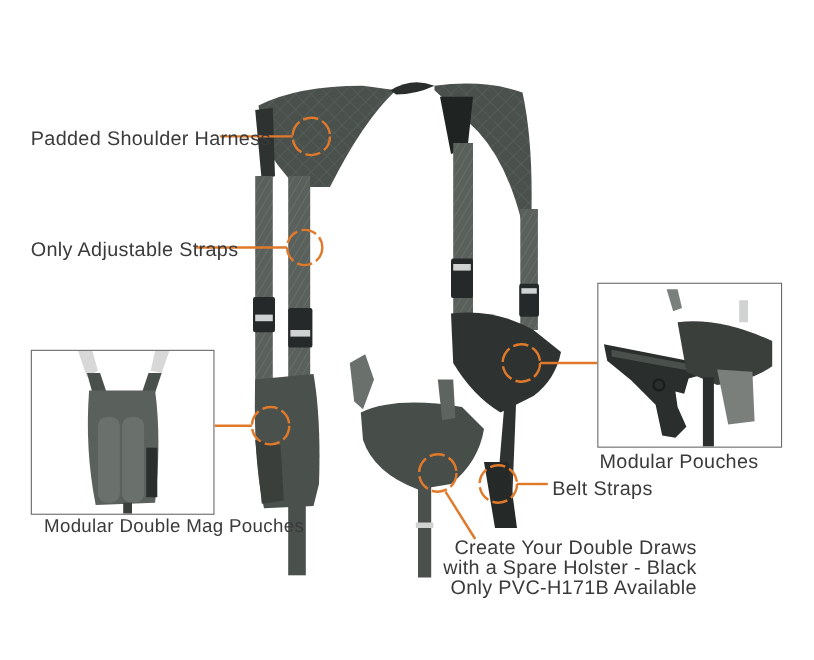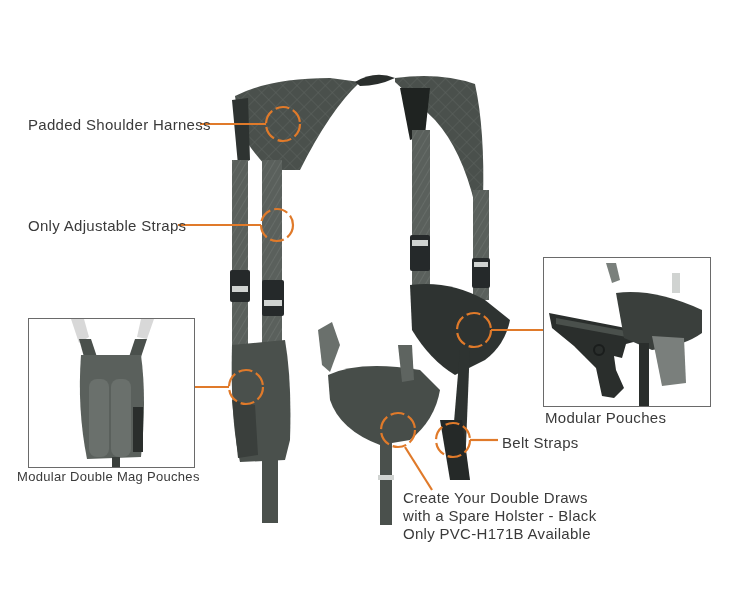--- a/index.html
+++ b/index.html
@@ -1,19 +1,19 @@
 <!DOCTYPE html>
 <html><head>
 <meta charset="utf-8">
 <style>
   html,body{margin:0;padding:0;background:#ffffff;}
   body{width:740px;height:600px;position:relative;overflow:hidden;font-family:"Liberation Sans","DejaVu Sans",sans-serif;color:#333;}
   .stage{position:absolute;left:0;top:0;width:740px;height:600px;}
-  .label{position:absolute;font-size:15px;color:#3a3a3a;white-space:nowrap;letter-spacing:0.3px;}
-  .multiline{white-space:pre-line;line-height:18px;}
+  .label{position:absolute;font-size:18px;color:#3a3a3a;white-space:nowrap;letter-spacing:0.3px;}
+  .multiline{white-space:pre-line;line-height:18px;text-align:right;}
   .inset{position:absolute;border:1px solid #6a6a6a;background:#fff;}
   svg{position:absolute;left:0;top:0;}
 </style>
 </head>
 <body>
 
 <div class="stage">
 
   <svg width="740" height="600" viewBox="0 0 740 600">
     <defs>
@@ -109,21 +109,21 @@
       <path d="M112 0 L125 0 L118 20 L108 18 Z" fill="#d8d8d8"></path>
       <path d="M50 20 L62 20 L68 38 L55 38 Z" fill="#4a504c"></path>
       <path d="M106 20 L118 20 L112 38 L100 38 Z" fill="#4a504c"></path>
       <path d="M52 36 L112 36 Q118 80 112 138 L58 140 Q48 90 52 36 Z" fill="#5a605c"></path>
       <rect x="60" y="60" width="20" height="78" rx="8" fill="#6a706c"></rect>
       <rect x="82" y="60" width="20" height="78" rx="8" fill="#6a706c"></rect>
       <rect x="104" y="88" width="10" height="45" fill="#2a2e2c"></rect>
       <rect x="83" y="138" width="8" height="10" fill="#3a3f3c"></rect>
     </svg>
   </div>
-  <div class="label" style="left:17px;top:469px;font-size:13px;">Modular Double Mag Pouches</div>
+  <div class="label" style="left:40px;top:469px;font-size:17px;">Modular Double Mag Pouches</div>
 
   <div class="inset" style="left:543px;top:257px;width:166px;height:148px;">
     <svg width="166" height="148" viewBox="0 0 166 148">
 
       <g>
         <path d="M5 55 L92 72 L97 82 L82 86 L78 100 L70 98 L72 112 L80 130 L70 140 L58 138 L52 110 L40 98 L30 88 L8 70 Z" fill="#2a2e2c"></path>
         <path d="M12 60 L88 74 L88 80 L12 66 Z" fill="#4a504c"></path>
         <circle cx="55" cy="92" r="5" fill="none" stroke="#1a1d1c" stroke-width="2"></circle>
       </g>
 

